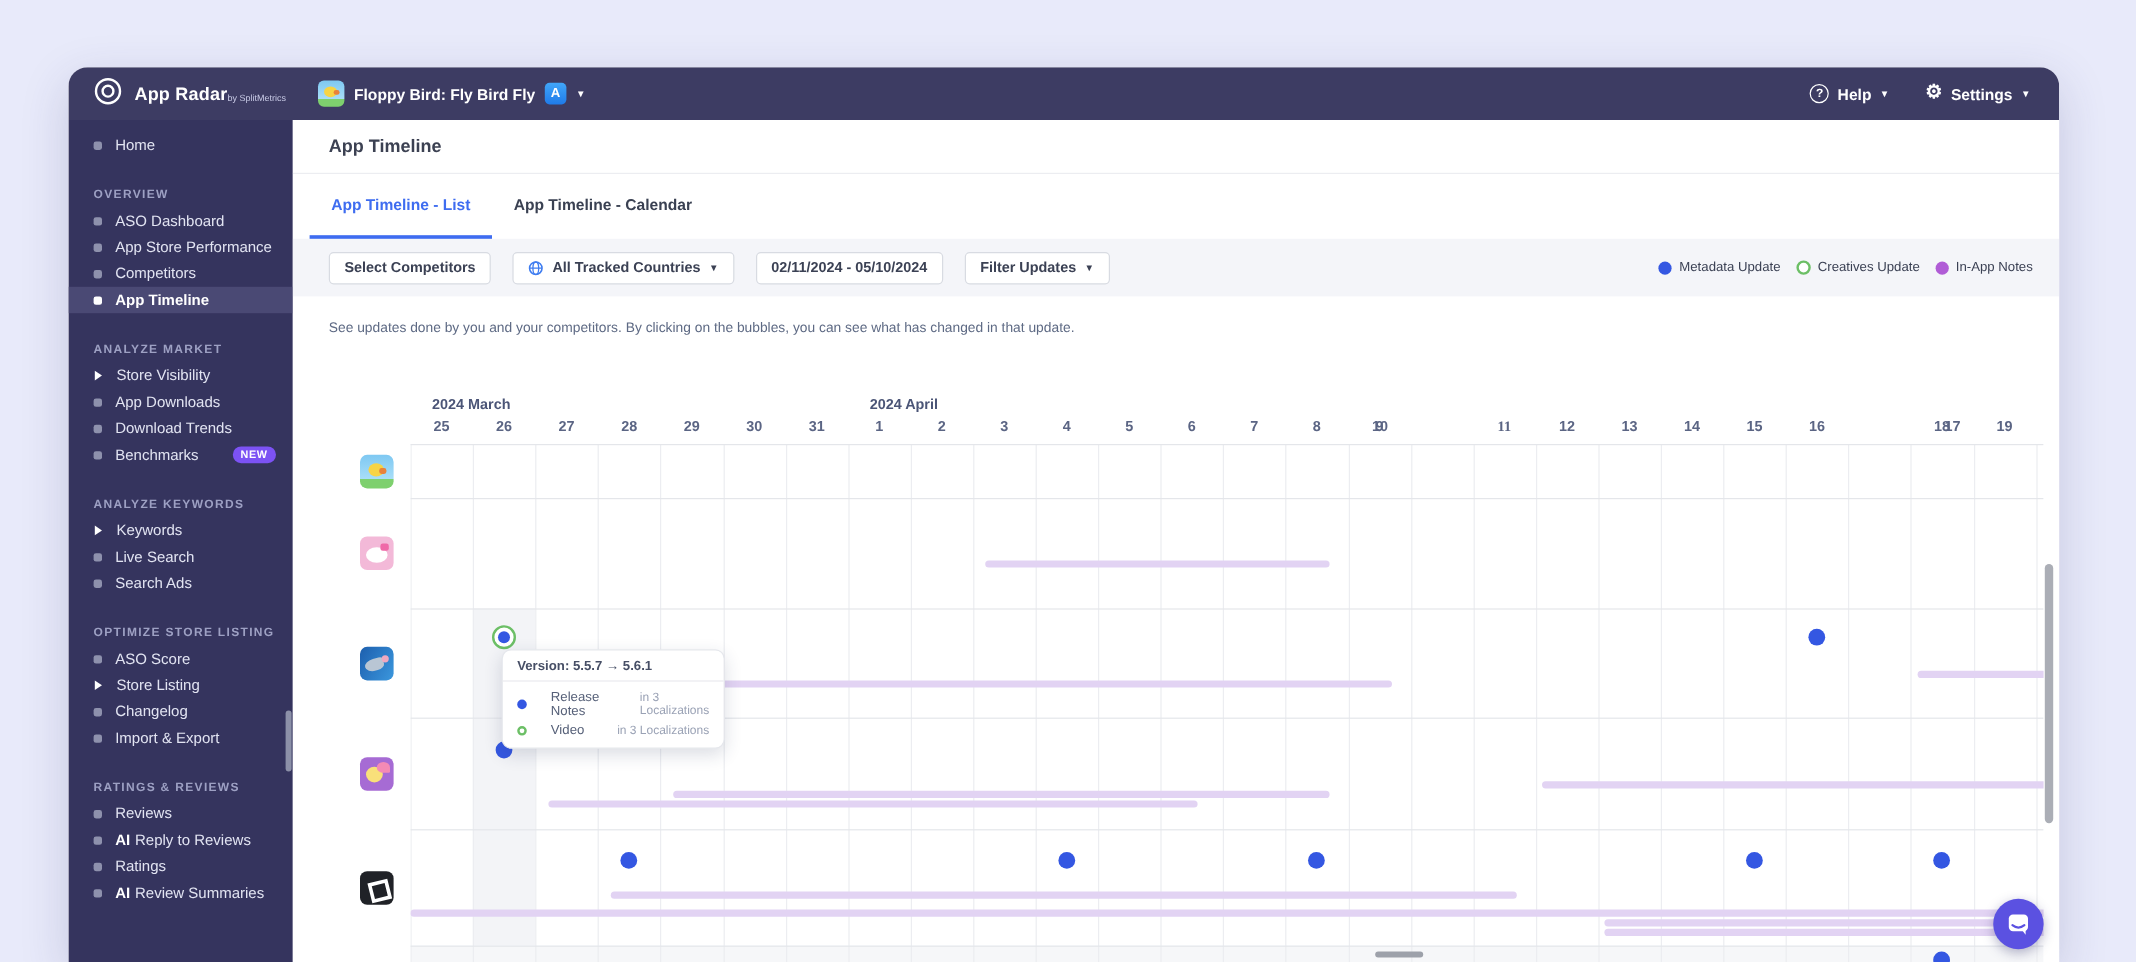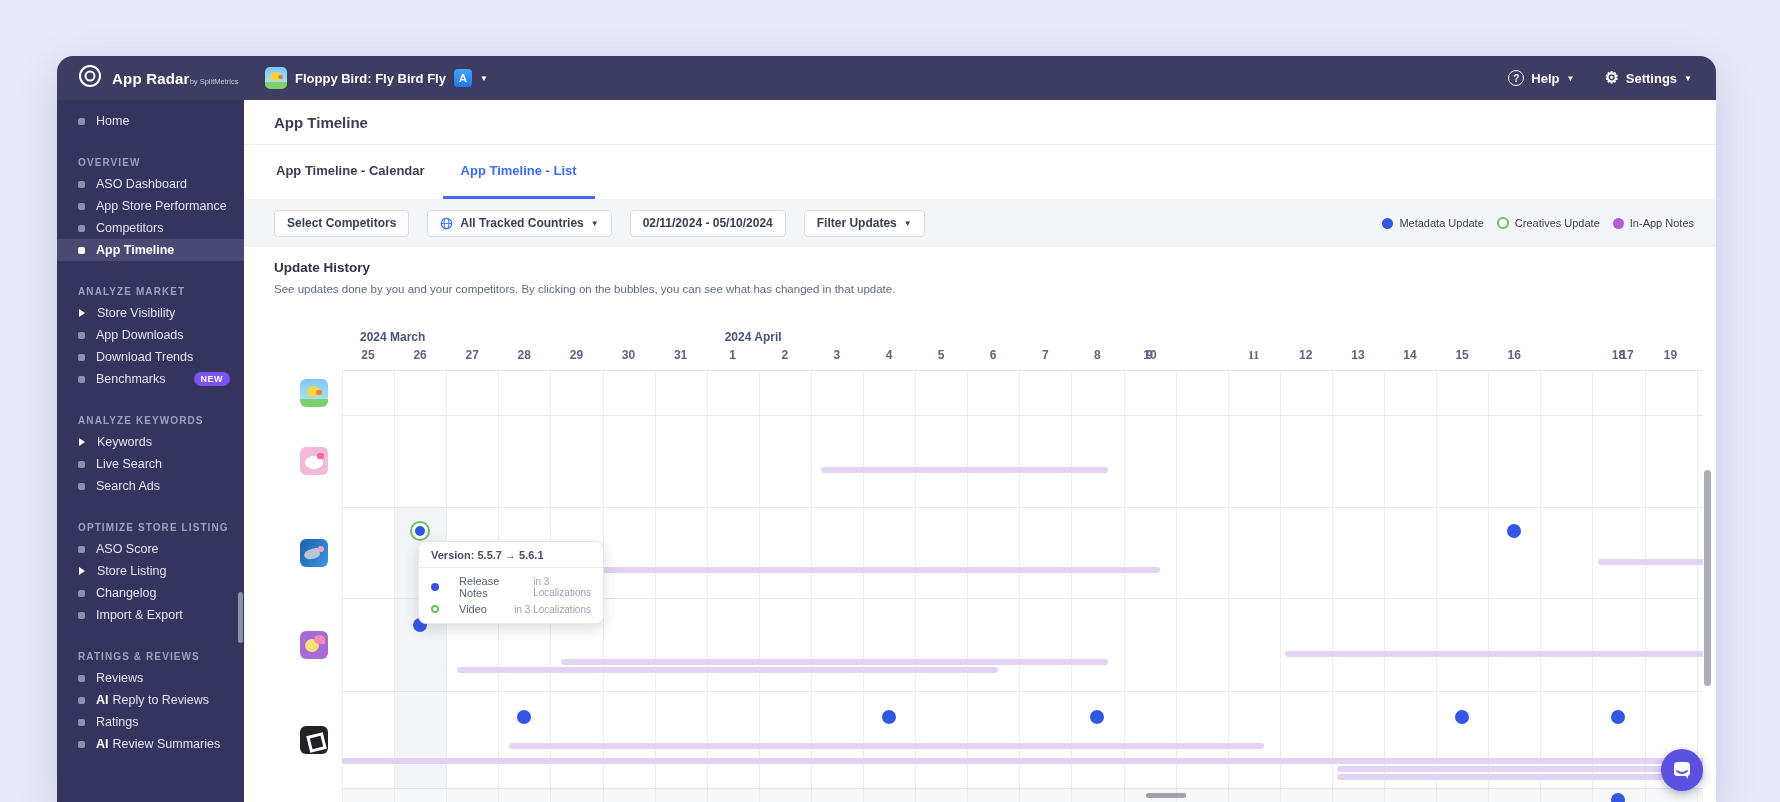--- a/index.html
+++ b/index.html
@@ -229,22 +229,22 @@
         </div>
       </div>
     <div class="side-scroll"></div>
   </div>
 
   <div class="content">
     <div class="title-row">
       <span class="page-title">App Timeline</span>
     </div>
     <div class="tabs-row">
+      <div class="tab active">App Timeline - List</div>
       <div class="tab">App Timeline - Calendar</div>
-      <div class="tab active">App Timeline - List</div>
     </div>
     <div class="filter-strip">
       <div class="fbtn">
         <span>Select Competitors</span>
       </div>
       <div class="fbtn">
         <svg class="globe" viewBox="0 0 14 14">
             <circle cx="7" cy="7" r="5.6" fill="none" stroke="#3f7df0" stroke-width="1.4"></circle>
             <ellipse cx="7" cy="7" rx="2.6" ry="5.6" fill="none" stroke="#3f7df0" stroke-width="1.2"></ellipse>
             <line x1="1.4" y1="7" x2="12.6" y2="7" stroke="#3f7df0" stroke-width="1.2"></line>
@@ -269,21 +269,20 @@
             <div>Creatives Update</div>
           </div>
           <div class="leg-item">
             <div class="dot" style="background: rgb(176, 92, 214);"></div>
             <div>In-App Notes</div>
           </div>
         </div>
     </div>
 
     <div class="section-head">
-      <div class="sec-title">Update History</div>
       <div class="sec-sub">See updates done by you and your competitors. By clicking on the bubbles, you can see what has changed in that update.</div>
     </div>
 
     <div id="axis">
         <div class="month-label" style="left: 116px;">2024 March</div>
         <div class="month-label" style="left: 480.7px;">2024 April</div>
         <div class="day-label" style="left: 109px;">25</div>
         <div class="day-label" style="left: 161.1px;">26</div>
         <div class="day-label" style="left: 213.2px;">27</div>
         <div class="day-label" style="left: 265.3px;">28</div>

